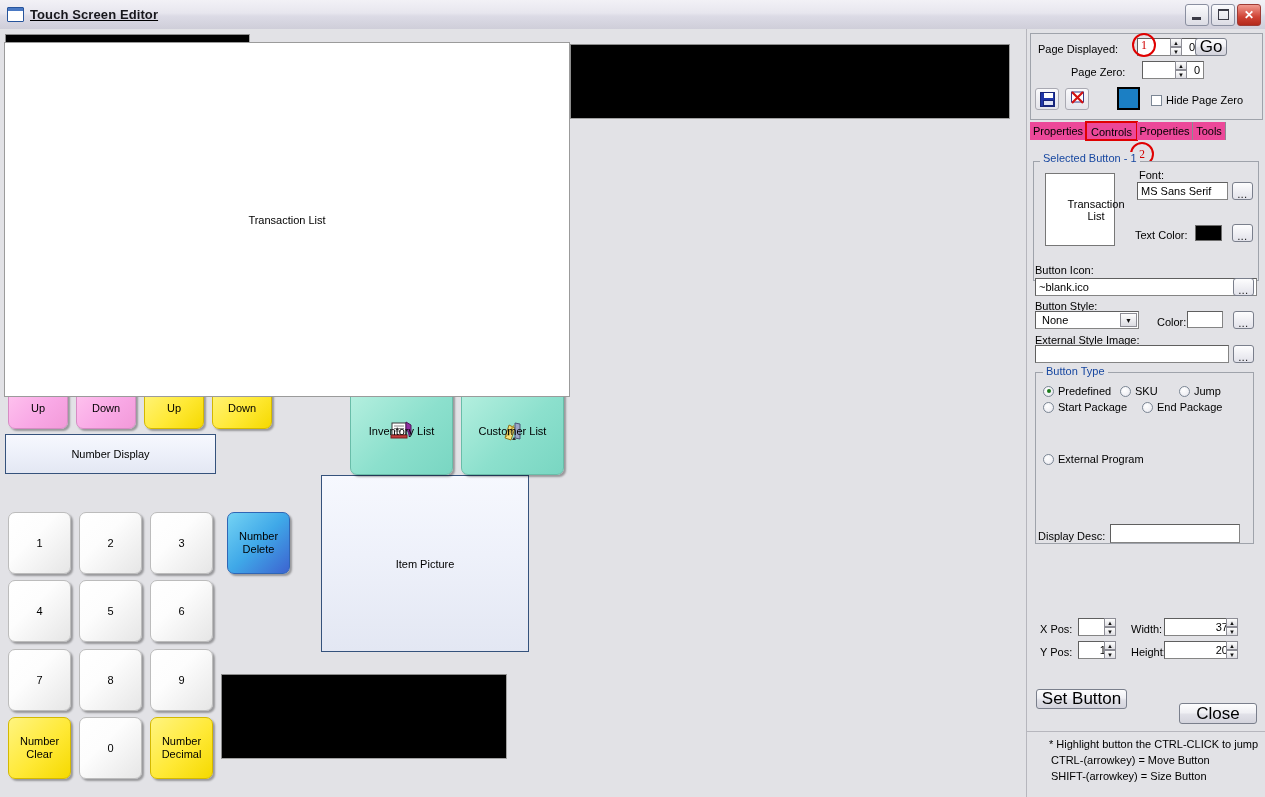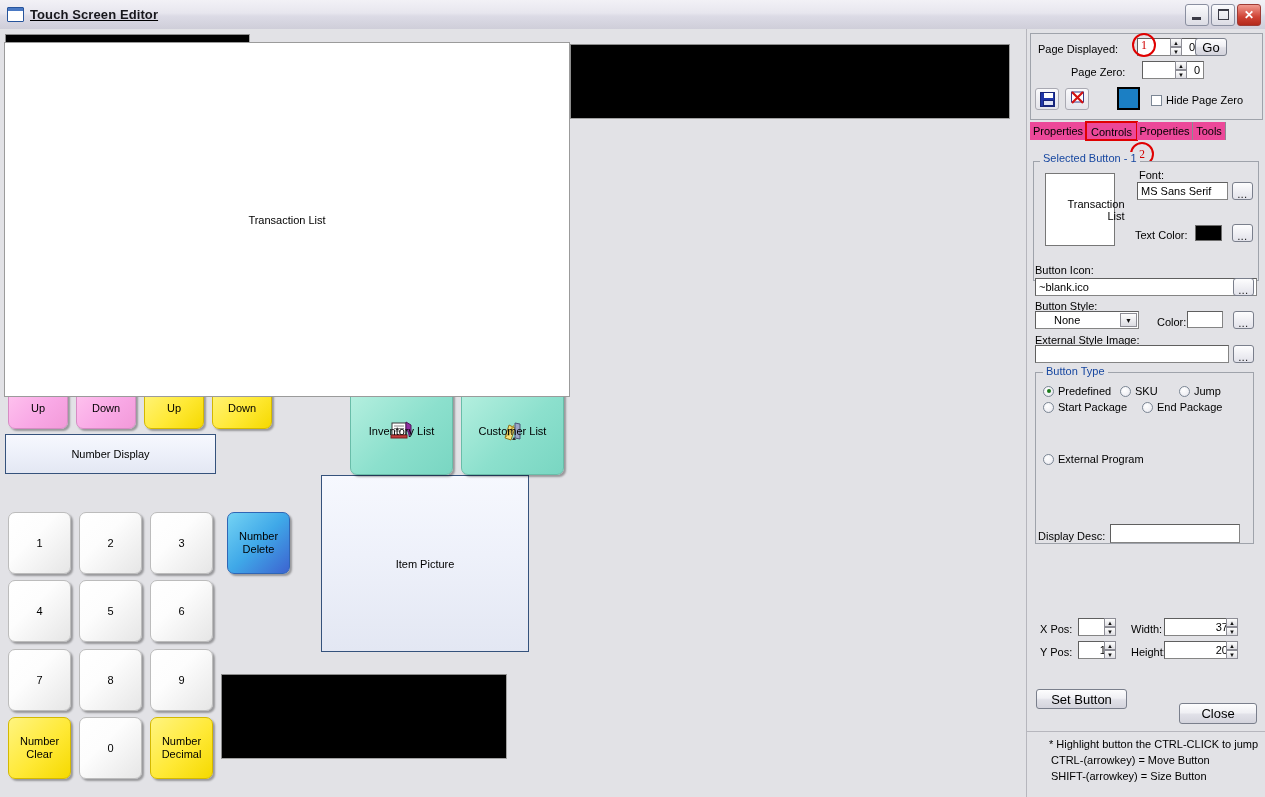--- a/index.html
+++ b/index.html
@@ -125,34 +125,34 @@
     background:linear-gradient(to bottom,#fdfdfd,#dfdfe4);
     border:1px solid #8d8d95;
     display:flex;align-items:center;justify-content:center;
     font-size:6px;color:#111;line-height:1;
   }
   .btn{
     position:absolute;box-sizing:border-box;
     background:linear-gradient(to bottom,#fdfdfe 0%,#f0f0f4 45%,#e1e1e8 55%,#d3d3dc 100%);
     border:1px solid #7a7f8c;border-radius:3px;
     display:flex;align-items:center;justify-content:center;
-    font-size:13px;color:#000;
+    font-size:17px;color:#000;
   }
   .dots{
     position:absolute;box-sizing:border-box;
     background:linear-gradient(to bottom,#fdfdfe,#e2e2ea);
     border:1px solid #7a7f8c;border-radius:3px;
     display:flex;align-items:flex-end;justify-content:center;
     font-size:10px;color:#000;letter-spacing:.5px;line-height:9px;
   }
   .swatch{position:absolute;box-sizing:border-box;border:1px solid #6e6e6e;}
   .combo{
     position:absolute;box-sizing:border-box;background:#fff;
     border:1px solid #848484;border-top-color:#5f5f5f;border-left-color:#5f5f5f;
-    font-size:11px;color:#000;display:flex;align-items:center;padding:0 18px;
+    font-size:11px;color:#000;display:flex;align-items:center;padding:0 6px;
   }
   .combo .arrow{
     position:absolute;right:1px;top:1px;bottom:1px;width:15px;
     background:linear-gradient(to bottom,#fdfdfd,#dcdce2);
     border:1px solid #8d8d95;
     display:flex;align-items:center;justify-content:center;
     font-size:7px;color:#111;
   }
   .radio{position:absolute;display:flex;align-items:center;font-size:11px;color:#000;white-space:nowrap;}
   .radio .rb{
@@ -377,21 +377,21 @@
       <div class="tab plain" style="left:107px;width:56px;">Properties</div>
       <div class="tab plain" style="left:163px;width:33px;">Tools</div>
     </div>
 
     <div class="redcircle" style="left:105px;top:4px;width:20px;height:20px;">1</div>
     <div class="redcircle" style="left:103px;top:113px;width:20px;height:20px;">2</div>
 
     <div class="grp" style="left:6px;top:132px;width:226px;height:120px;"></div>
     <div class="lbl blue" style="left:13px;top:123px;background:#e2e2e6;padding:0 3px;">Selected Button - 1</div>
 
-    <div class="whitepanel" style="left:18px;top:144px;width:70px;height:73px;border:1px solid #777;font-size:11px;white-space:pre-line;text-align:right;padding-left:32px;">Transaction
+    <div class="whitepanel" style="left:18px;top:144px;width:70px;height:73px;border:1px solid #777;font-size:11px;white-space:pre-line;text-align:center;padding-left:32px;">Transaction
 List</div>
 
     <div class="lbl" style="left:112px;top:140px;">Font:</div>
     <div class="field" style="left:110px;top:153px;width:91px;height:18px;">MS Sans Serif</div>
     <div class="dots" style="left:205px;top:153px;width:21px;height:18px;">...</div>
 
     <div class="lbl" style="left:108px;top:200px;">Text Color:</div>
     <div class="swatch" style="left:168px;top:196px;width:27px;height:16px;background:#000;"></div>
     <div class="dots" style="left:205px;top:195px;width:21px;height:18px;">...</div>
 

